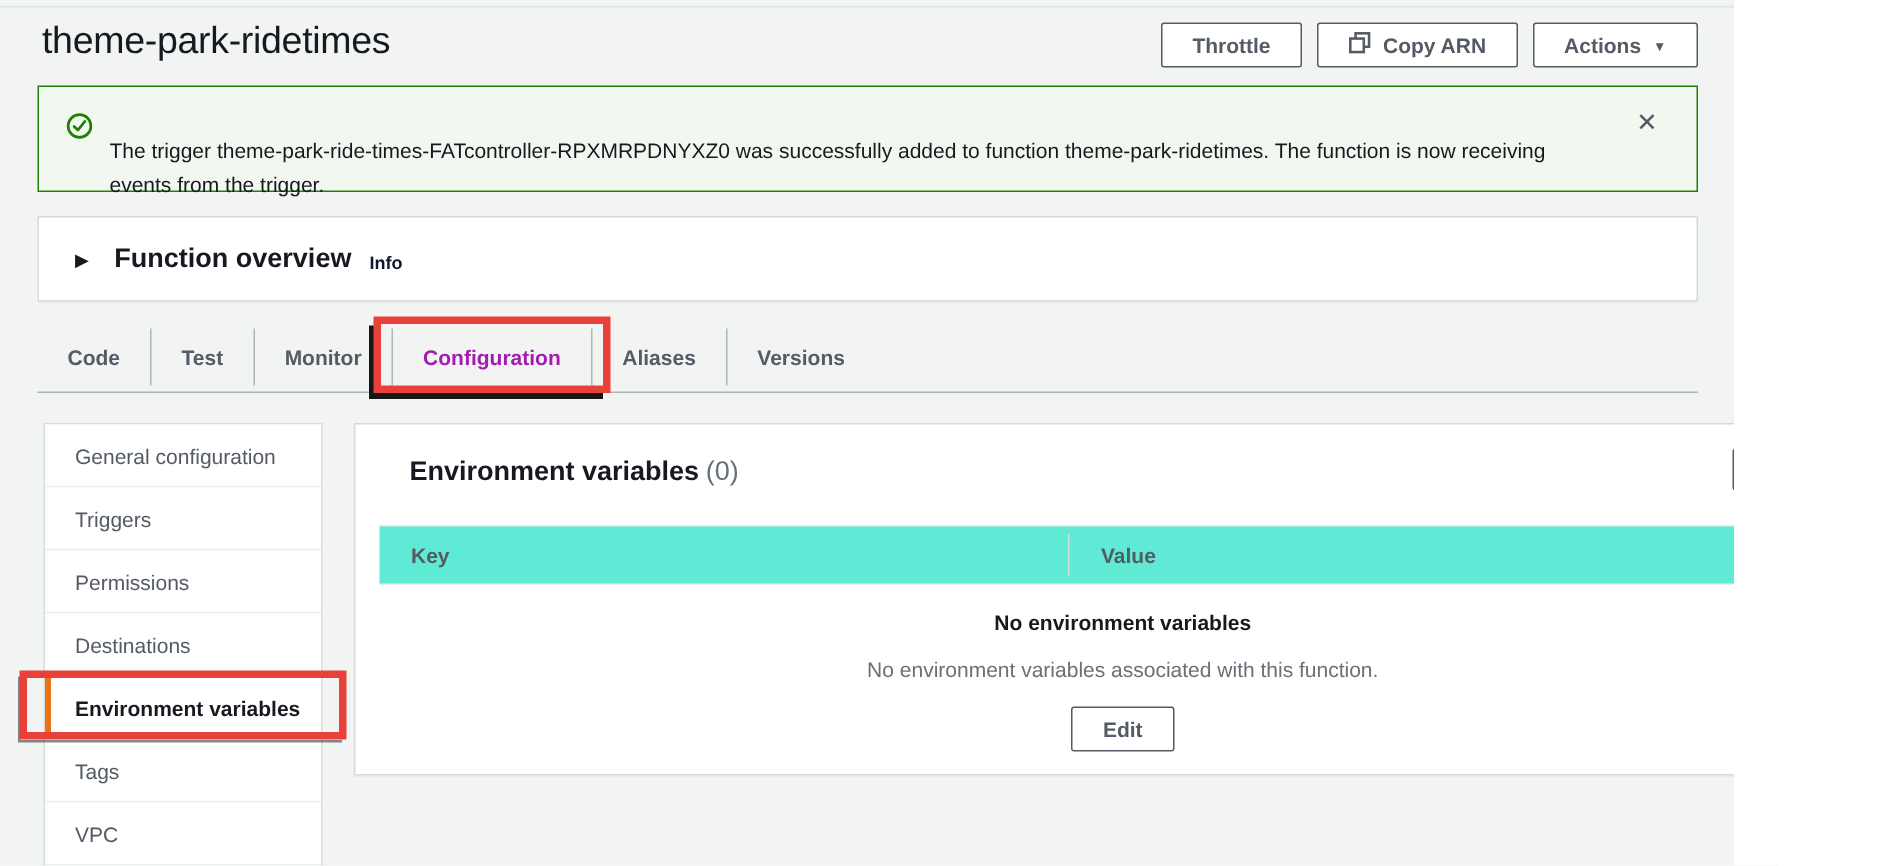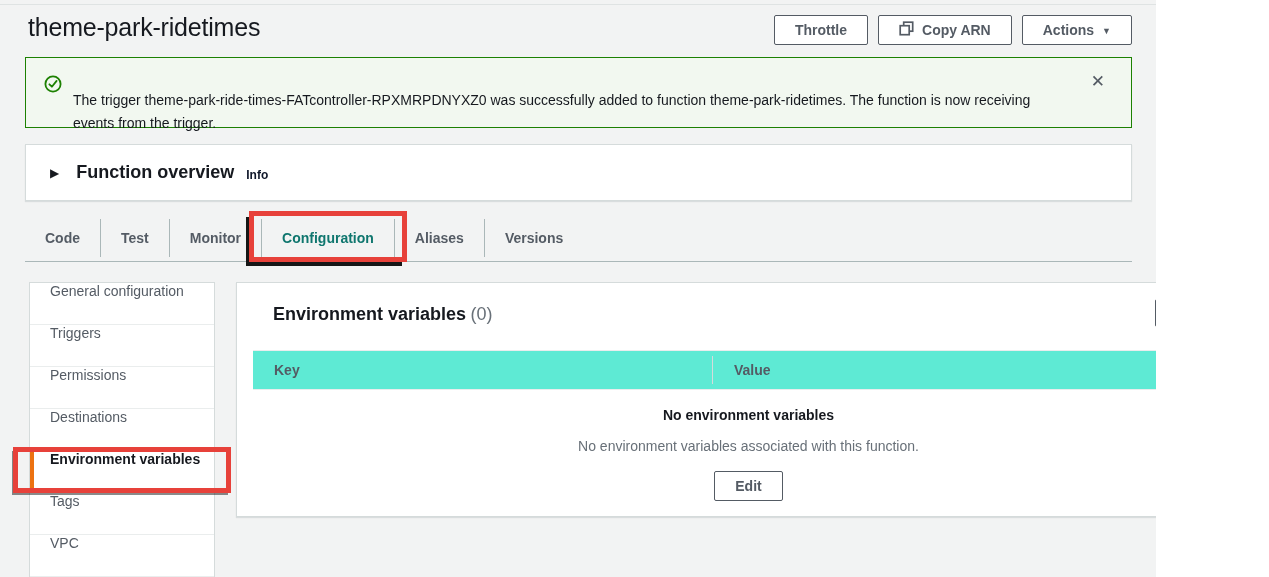--- a/index.html
+++ b/index.html
@@ -21,31 +21,31 @@
 
   
   .overview { position:absolute; left:25px; right:24px; top:144px; height:57px; background:#fff; border:1px solid #d5dbdb; box-shadow:0 1px 1px 0 rgba(0,28,36,0.1); display:flex; align-items:center; padding:0 24px; }
   .overview .tri { font-size:12px; color:#16191f; margin-right:17px; cursor:pointer; }
   .overview .ttl { font-size:18px; font-weight:700; color:#16191f; }
   .overview .info { margin-left:12px; font-size:12px; font-weight:700; color:#0f172a; cursor:pointer; position:relative; top:2px; }
 
   
   .tabs { position:absolute; left:25px; right:24px; top:214px; height:48px; border-bottom:1px solid #aab7b8; display:flex; align-items:stretch; }
   .tab { display:flex; align-items:center; padding:0 20px; font-size:14px; font-weight:700; color:#545b64; cursor:pointer; position:relative; white-space:nowrap; }
-  .tab.active { color:#0f766e; }
+  .tab.active { color:#a21caf; }
   .tab-divider { width:1px; background:#aab7b8; height:38px; align-self:center; }
 
   
   .annot { position:absolute; border:5px solid #e7413a; pointer-events:none; z-index:9; }
   .annot.cfg { left:-13px; right:-13px; top:-3px; bottom:-1px; box-shadow:-4px 5px 0 -1px #161616; }
   .annot.env { left:-17px; right:-17px; top:-4px; bottom:-1px; box-shadow:-2px 3px 0 -1px rgba(22,22,22,0.5); }
 
   
   .sidebar { position:absolute; left:29px; top:282px; width:186px; height:301px; background:#fff; border:1px solid #d5dbdb; border-bottom:none; }
-  .side-item { position:relative; height:42px; display:flex; padding-left:20px; font-size:14px; color:#545b64; border-bottom:1px solid #eaeded; cursor:pointer; background:#fff; }
+  .side-item { position:relative; height:42px; display:flex; align-items:center; padding-left:20px; font-size:14px; color:#545b64; border-bottom:1px solid #eaeded; cursor:pointer; background:#fff; }
   .side-item.active { font-weight:700; color:#16191f; }
   .orange-bar { position:absolute; left:0; top:0; bottom:0; width:4px; background:#ec7211; }
 
   
   .panel { position:absolute; left:236px; top:282px; width:1009px; height:235px; background:#fff; border:1px solid #d5dbdb; box-shadow:0 1px 1px 0 rgba(0,28,36,0.1);padding-left:16px; }
   .panel-header { position:relative; height:67px; padding:21px 20px 0 20px; }
   .panel-title { font-size:18px; font-weight:700; color:#16191f; }
   .panel-count { font-size:18px; font-weight:400; color:#687078; }
   .panel-edit { position:absolute; right:21px; top:16px; height:28px; }
   .thead { display:flex; align-items:center; height:40px; background:#5eead4; border-top:1px solid #eaeded; border-bottom:1px solid #eaeded; }

